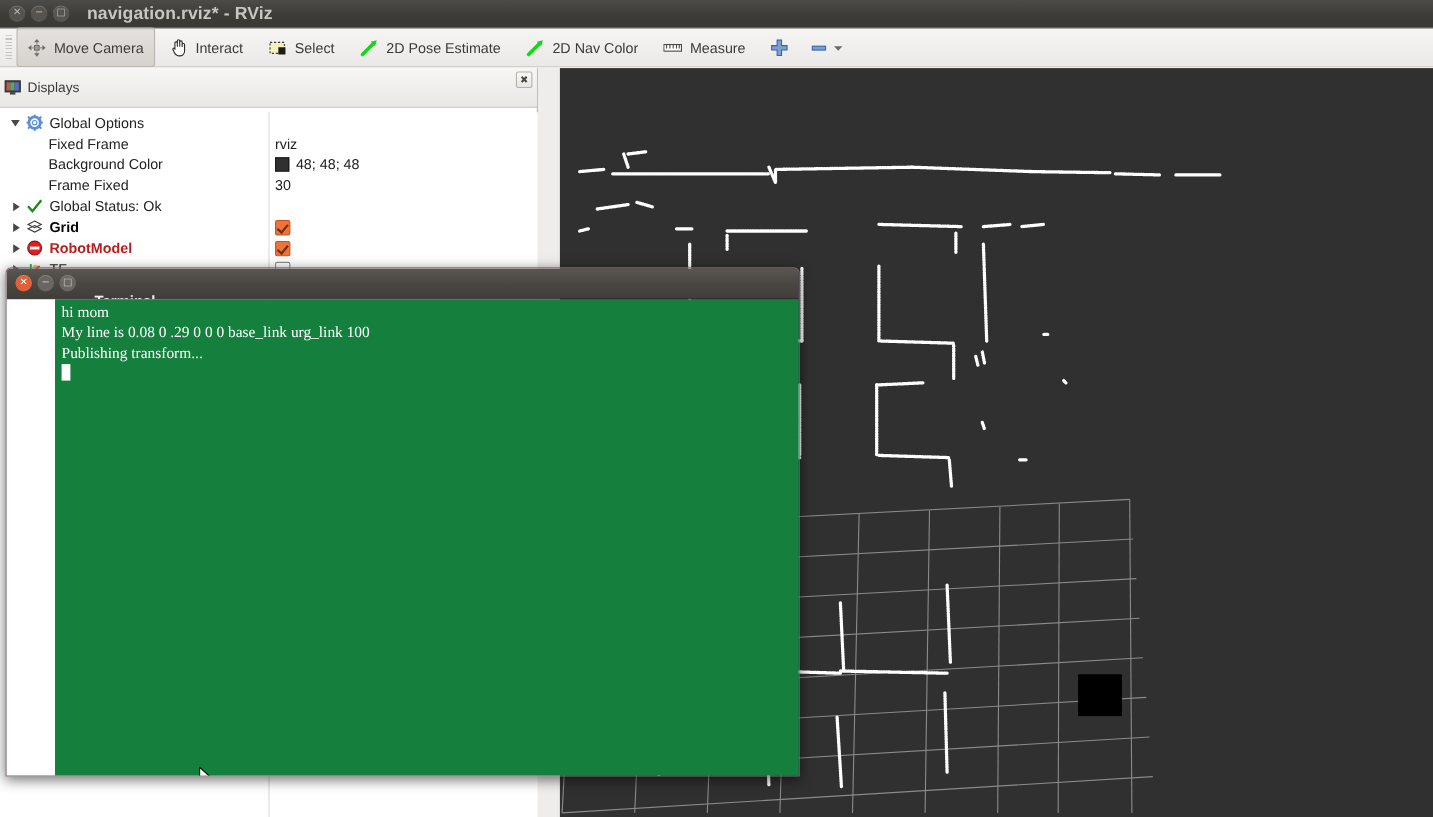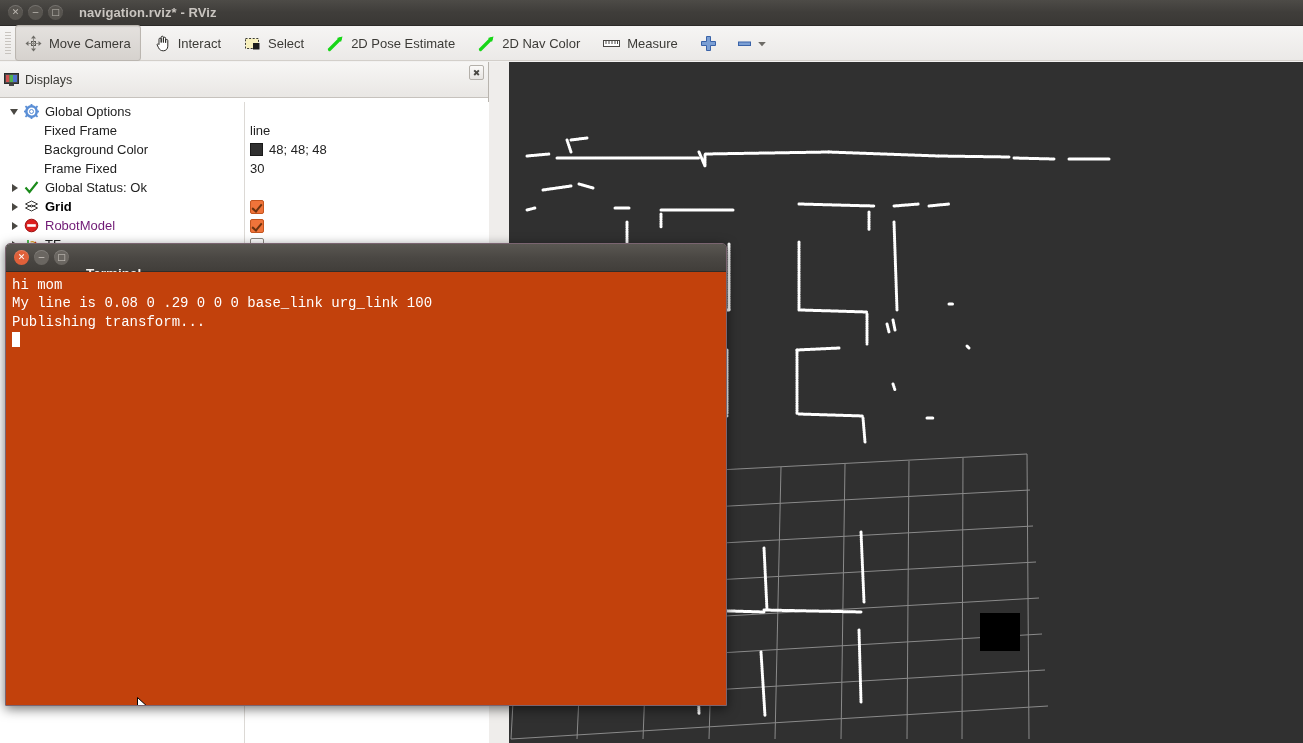--- a/index.html
+++ b/index.html
@@ -30,21 +30,21 @@
     margin-right: 5px; position: relative;
     display: flex; align-items: center; justify-content: center;
     font-size: 9px; line-height: 1; color: #e9e6e2;
     font-family: "DejaVu Sans", sans-serif;
     box-shadow: inset 0 1px 0 rgba(255,255,255,.18);
   }
   .wbtn.inactive { background: #57544f; color: #bdb9b3; }
   .wbtn.close-active { background: #e0603a; color: #fff; }
   .wbtn.grey { background: #6a6661; color: #cfcac4; }
   #rviz-title-text {
-    margin-left: 11px; color: #c9c5c0; font-size: 13px; font-weight: bold;
+    margin-left: 11px; color: #c9c5c0; font-size: 16px; font-weight: bold;
     letter-spacing: .1px;
   }
 
   
   #rviz-toolbar {
     position: absolute; left: 0; top: 26px; width: 1303px; height: 35px;
     background: linear-gradient(to bottom, #f6f5f4 0%, #ebe9e7 100%);
     border-bottom: 1px solid #d3cfca;
     display: flex; align-items: center; padding-left: 5px;
   }
@@ -110,21 +110,21 @@
     border-top: 4px solid transparent; border-bottom: 4px solid transparent;
   }
   .tw-arrow.down::before {
     content: ""; position: absolute; left: 0px; top: 2px;
     border-top: 6px solid #4a4843;
     border-left: 4px solid transparent; border-right: 4px solid transparent;
   }
   .tw-icon { width: 15px; height: 15px; flex: 0 0 15px; margin-right: 6px; }
   .tw-label { white-space: nowrap; }
   .tw-label.blue { color: #000000; font-weight: bold; }
-  .tw-label.red  { color: #701a75; font-weight: normal; }
+  .tw-label.red  { color: #b91c1c; font-weight: bold; }
   .tree-row .tw-value {
     position: absolute; left: 250px; font-size: 13px; color: #222;
     display: flex; align-items: center; gap: 6px;
   }
   .indent-prop { margin-left: 44px; }
   .color-swatch {
     width: 13px; height: 13px; background: #303030; display: inline-block;
     border: 1px solid #1a1a1a;
   }
   .cbox {
@@ -160,25 +160,26 @@
   #terminal-titlebar {
     height: 28px; width: 100%;
     background: linear-gradient(to bottom, #5a5752 0%, #4a4743 52%, #413e3a 100%);
     display: flex; align-items: center; padding-left: 8px;
     border-bottom: 1px solid #2f2d2a;
   }
   #terminal-title-text {
     margin-left: 12px; color: #f2efeb; font-size: 13.5px; font-weight: bold; margin-top: 31px;
   }
   #terminal-body {
-    width: 100%; height: 434px; background: #c2410c;
+    width: 100%; height: 434px; background: #15803d;
     padding: 4px 6px;
-    font-family: Liberation Mono, monospace;
+    font-family: Liberation Serif, serif;
     font-size: 14px; line-height: 18.3px; color: #ffffff;
     position: relative;
+    margin-left: 44px;
   }
   #terminal-body .line { white-space: pre; }
   #term-cursor {
     display: inline-block; width: 8px; height: 15px; background: #ffffff;
     vertical-align: -3px;
   }
   #mouse-cursor {
     position: absolute; left: 131px; top: 425px;
     width: 14px; height: 21px; pointer-events: none;
   }
@@ -408,21 +409,21 @@
               <rect x="11.6" y="10.4" width="1.8" height="3" transform="rotate(-45 12.5 11.9)"></rect>
               <rect x="11.6" y="1.6" width="1.8" height="3" transform="rotate(45 12.5 3.1)"></rect>
               <rect x="1.6" y="10.4" width="1.8" height="3" transform="rotate(45 2.5 11.9)"></rect>
             </g>
           </svg>
           <span class="tw-label">Global Options</span>
         </div>
 
         <div class="tree-row">
           <span class="tw-label indent-prop">Fixed Frame</span>
-          <span class="tw-value">line</span>
+          <span class="tw-value">rviz</span>
         </div>
 
         <div class="tree-row">
           <span class="tw-label indent-prop">Background Color</span>
           <span class="tw-value">
             <span class="color-swatch"></span>
             <span>48; 48; 48</span>
           </span>
         </div>
 

